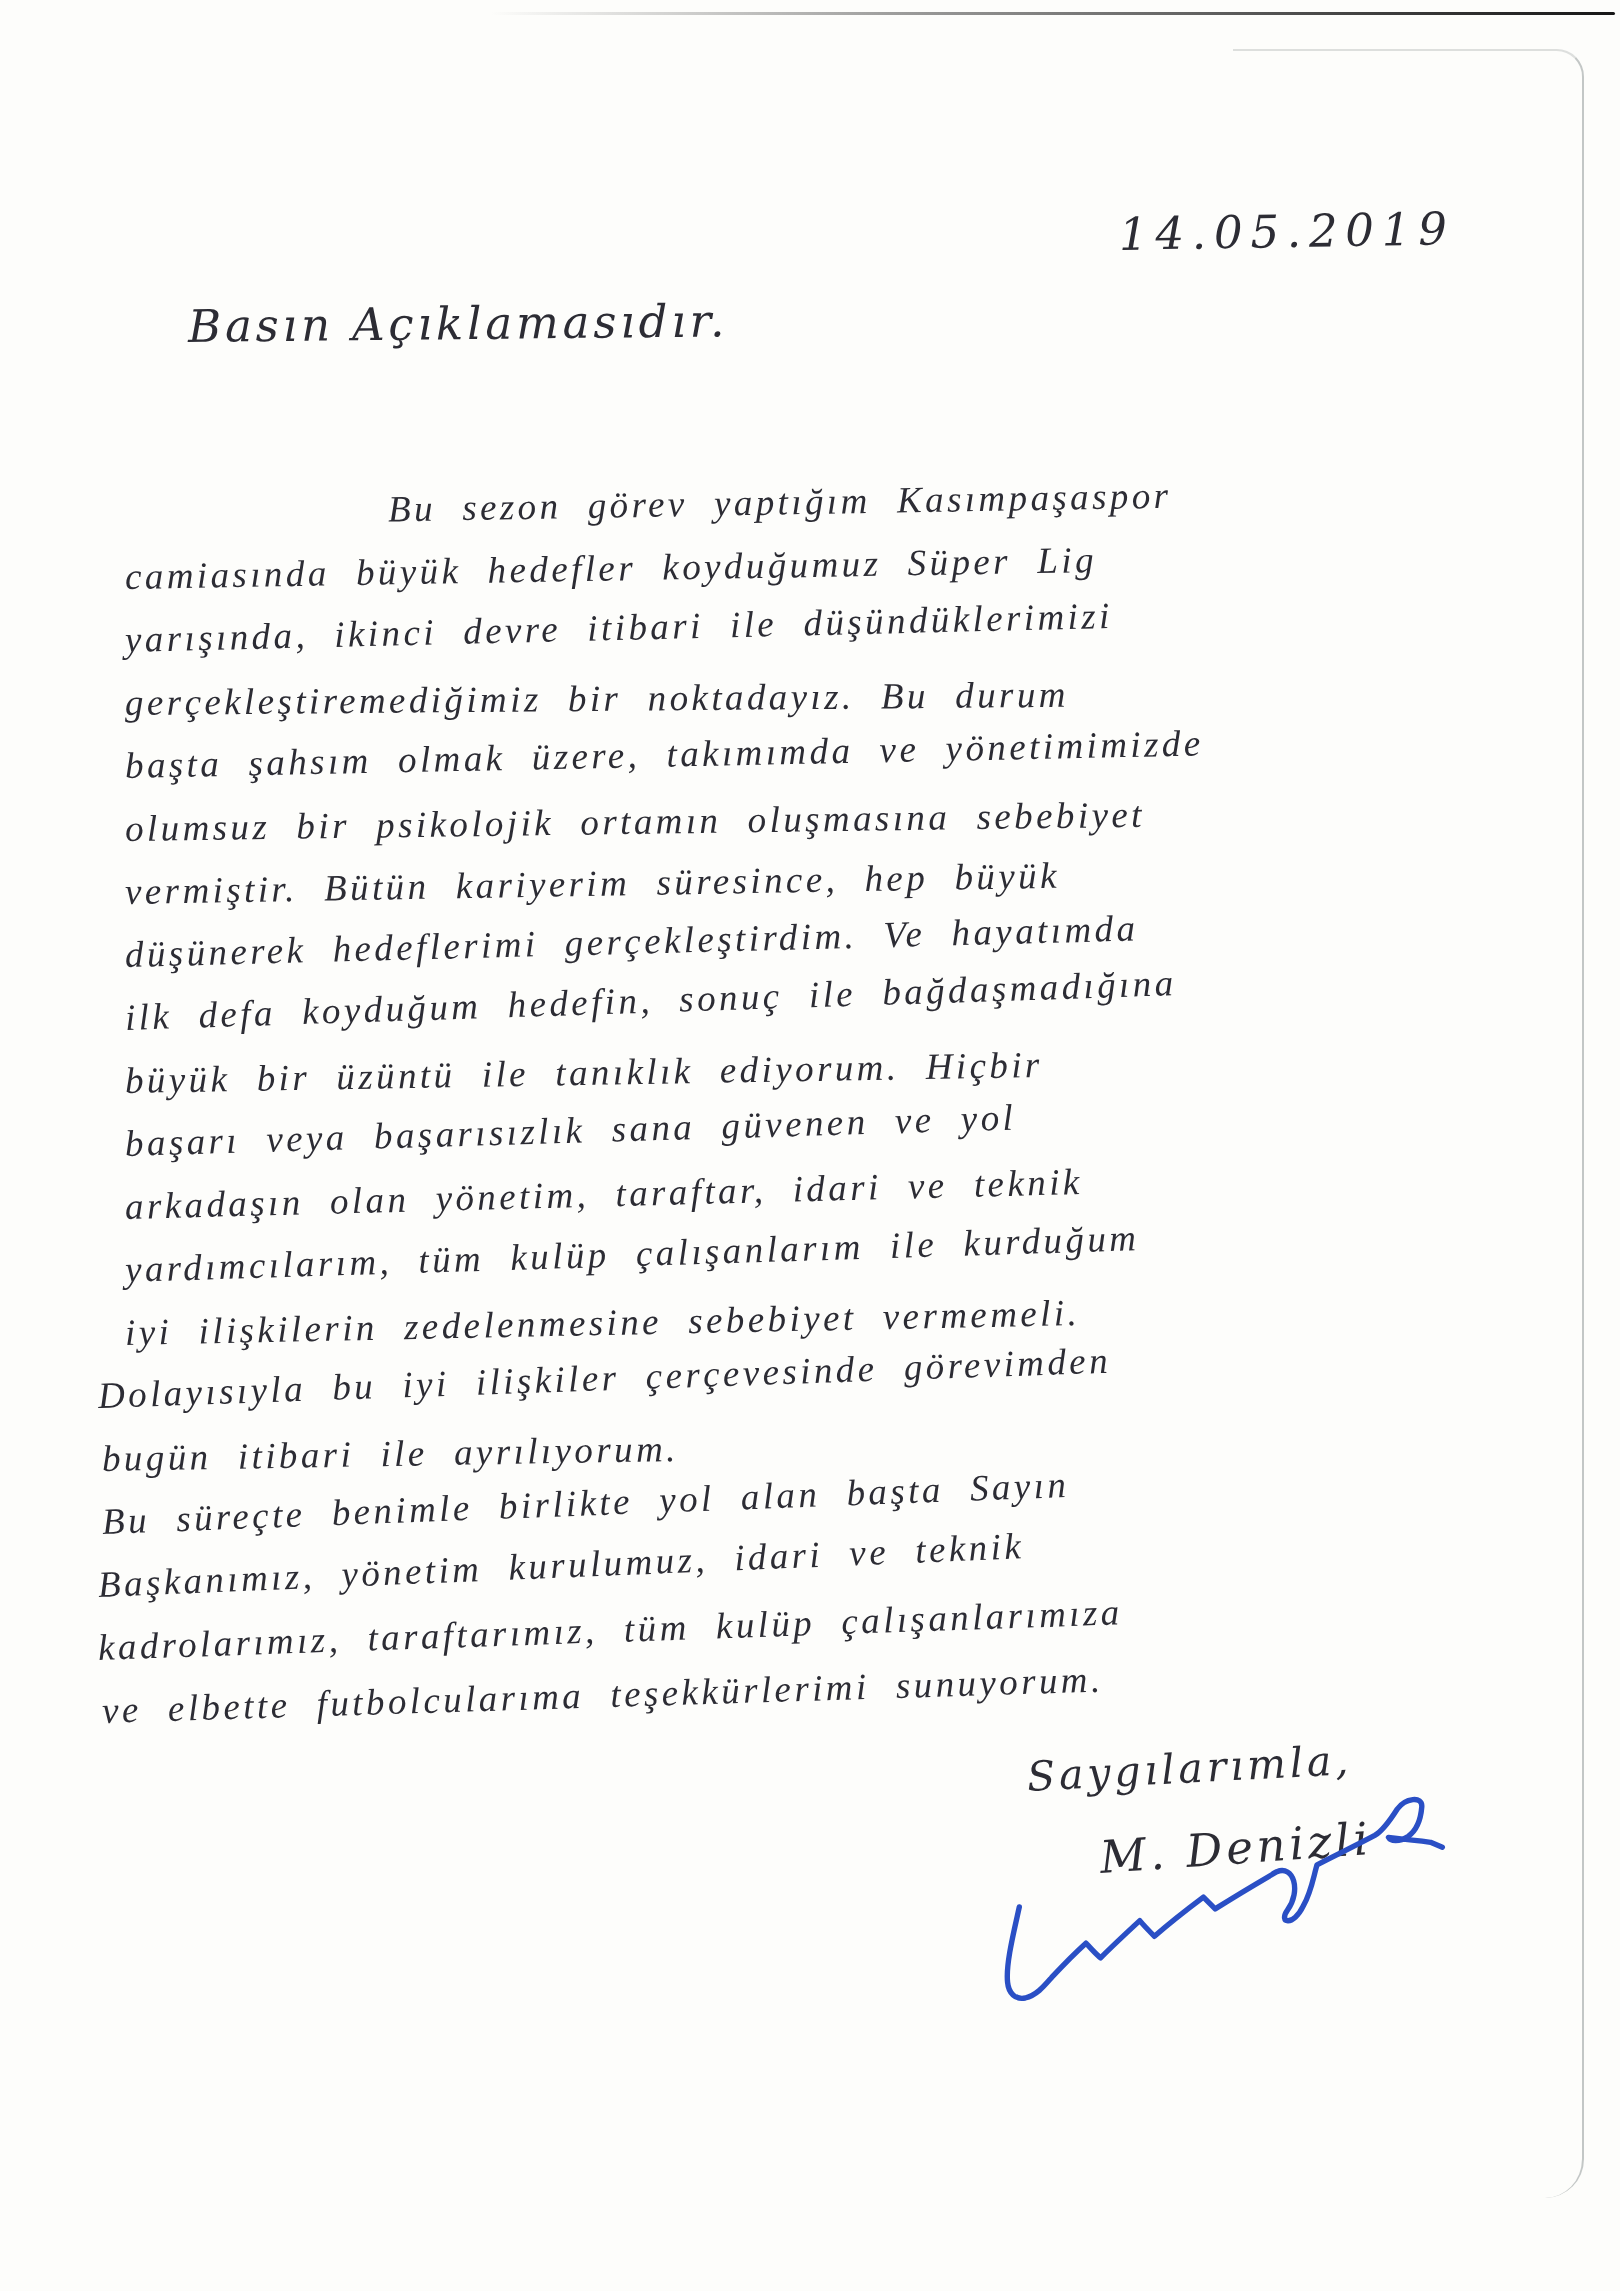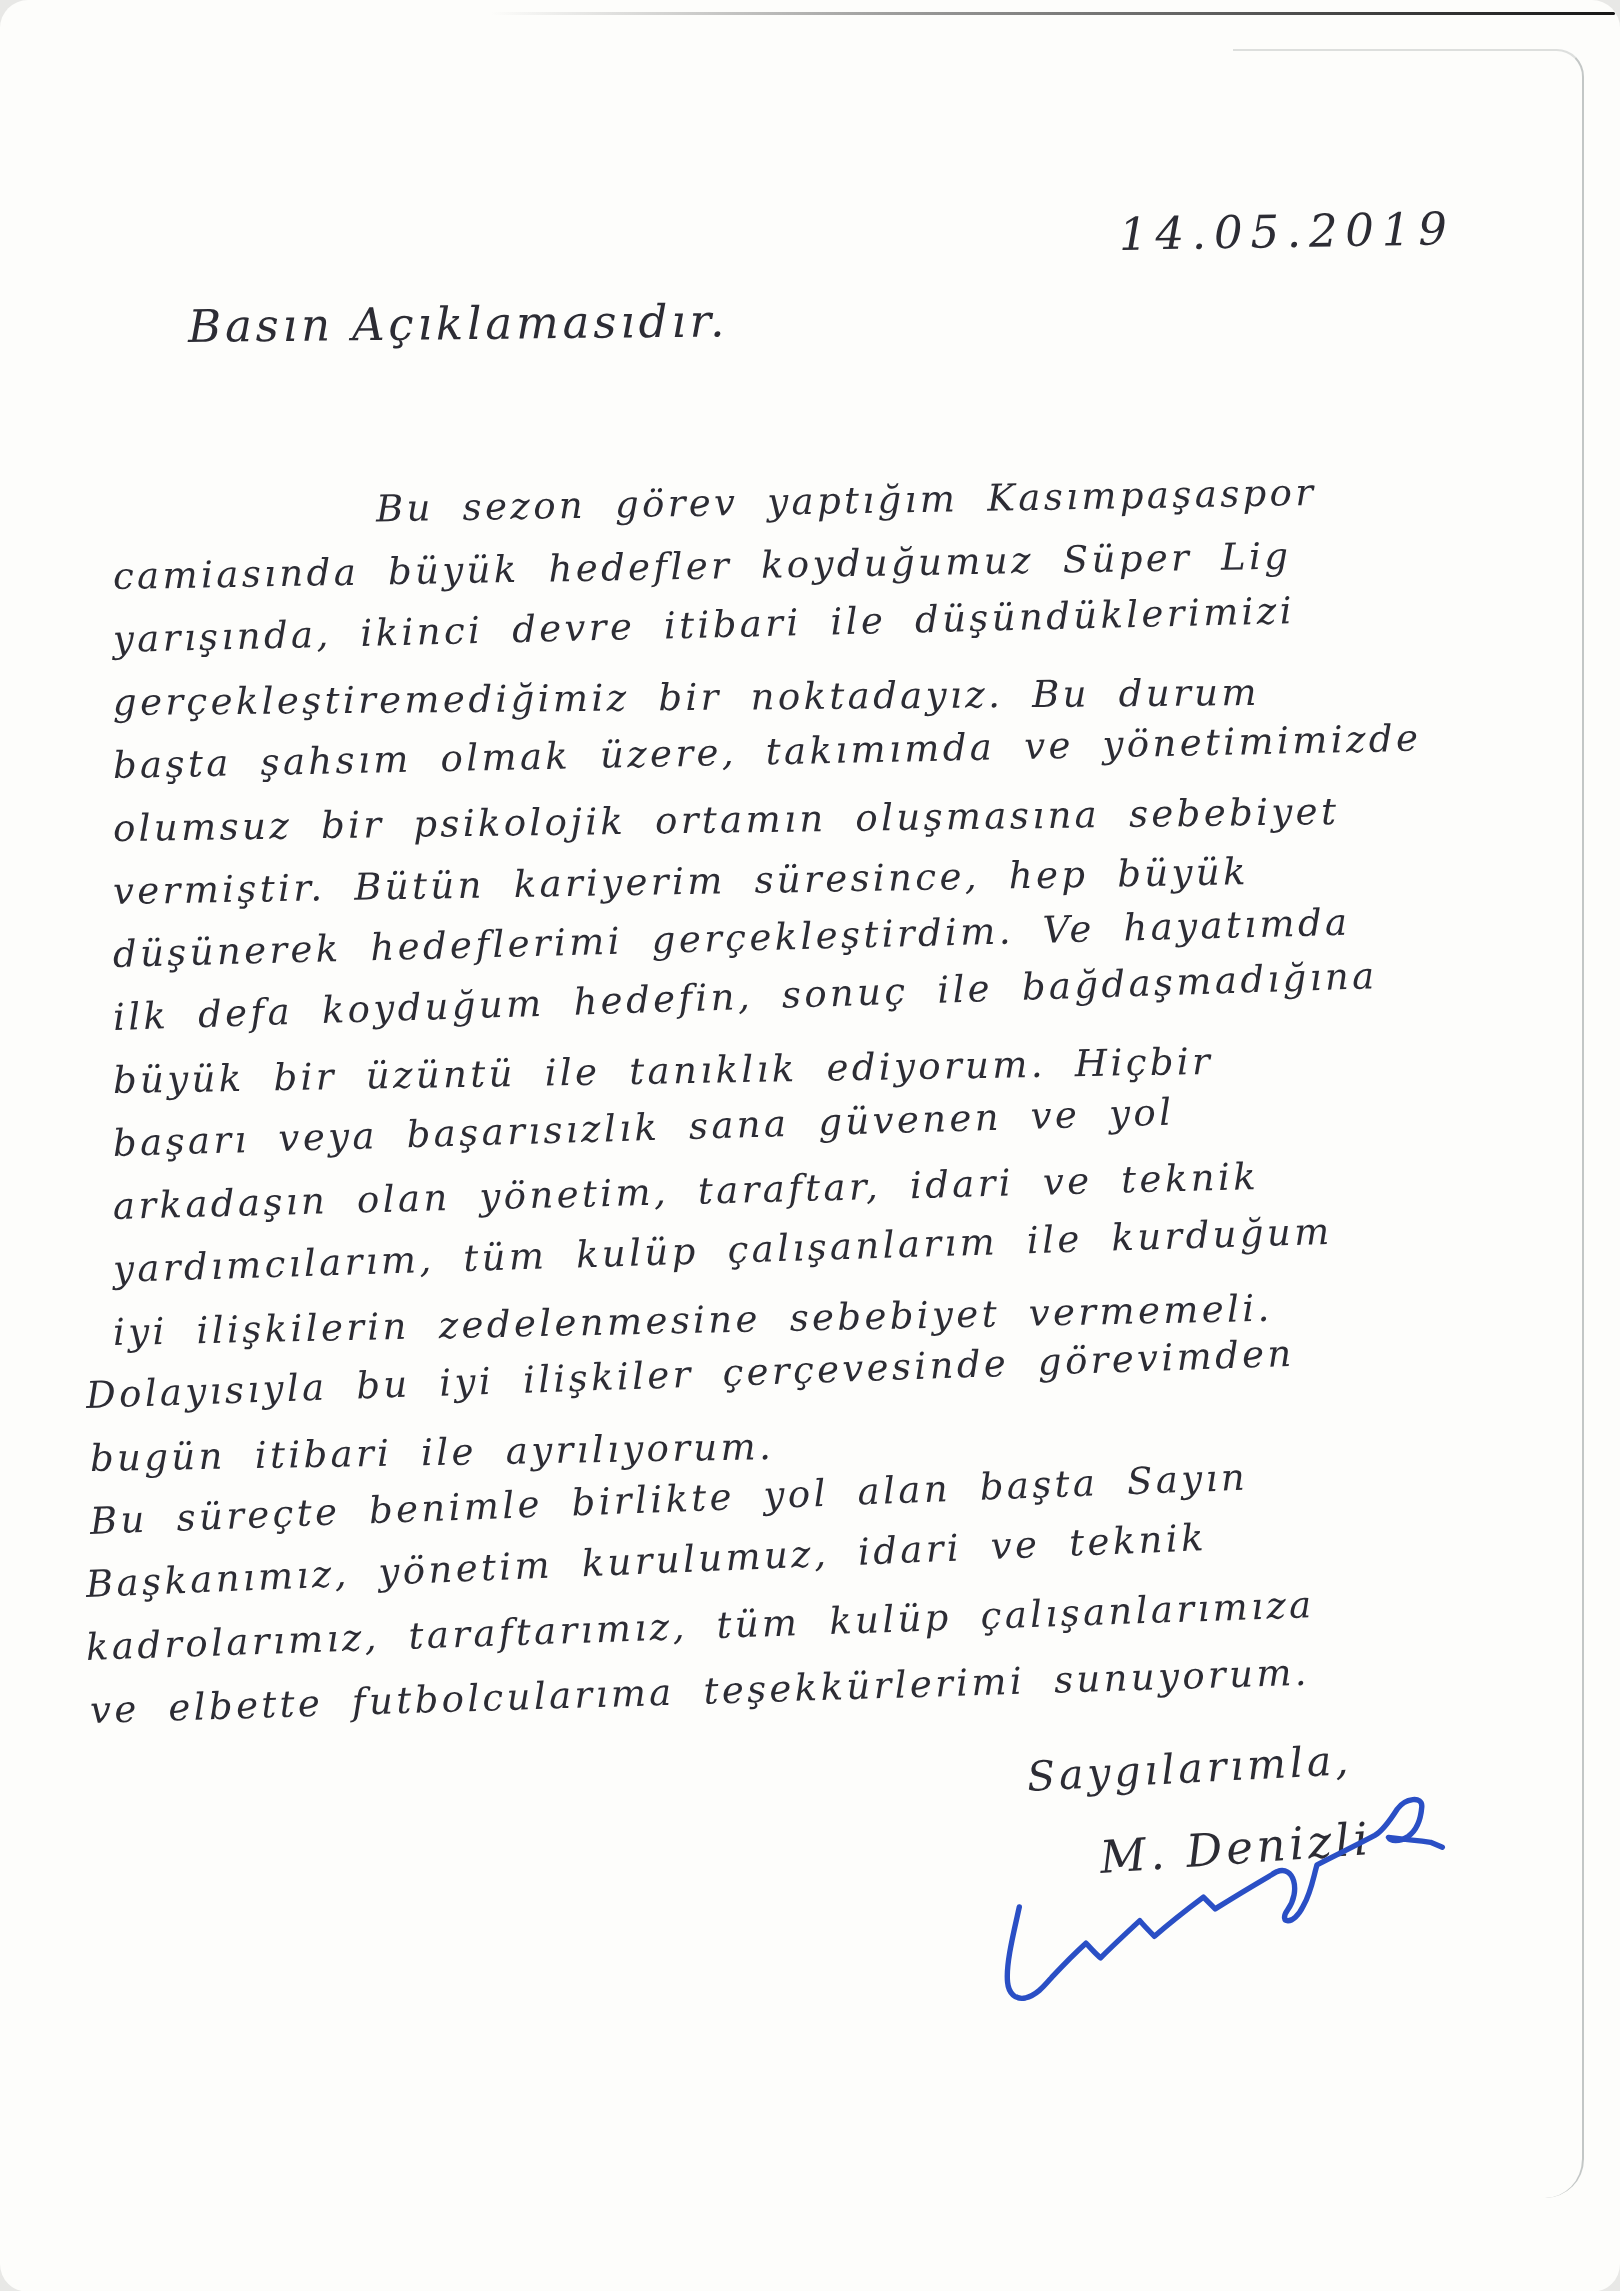--- a/index.html
+++ b/index.html
@@ -3,21 +3,20 @@
 <meta charset="utf-8">
 <style>
   html,body{margin:0;padding:0;background:#e8e8e6;}
   .page{
     position:relative;
     width:1620px;height:2292px;
     background:#fdfdfb;
     overflow:hidden;
     font-family:"DejaVu Serif", serif;
     color:#2c2c34;
-    border-radius:28px;
   }
   
   .scan-topline{
     position:absolute;left:490px;top:11.8px;width:1125px;height:2.9px;
     background:linear-gradient(to right, rgba(60,60,60,0), rgba(45,45,45,0.45) 35%, rgba(25,25,25,0.8) 75%, #161616);
     border-radius:2px;
   }
   .page-edge{
     position:absolute;left:1233px;top:49px;width:349px;height:2147px;
     border-top:2px solid rgba(170,175,175,0.38);
@@ -35,21 +34,21 @@
     position:absolute;left:1119px;top:208px;
     font-size:45px;letter-spacing:7.8px;
     transform:rotate(-1deg);
   }
   .heading{
     position:absolute;left:188px;top:300px;
     font-size:45px;letter-spacing:3.9px;
     transform:rotate(-0.6deg);
   }
   .body-block{
-    position:absolute;left:113px;top:482px;width:1451px;
+    position:absolute;left:125px;top:482px;width:1451px;font-family:Liberation Serif, serif;
   }
   .bline{
     font-size:37px;
     letter-spacing:3.4px;
     word-spacing:13.7px;
     line-height:63px;
     height:63px;
     transform-origin:left center;
   }
   .bline.indent{ padding-left:263px; }

